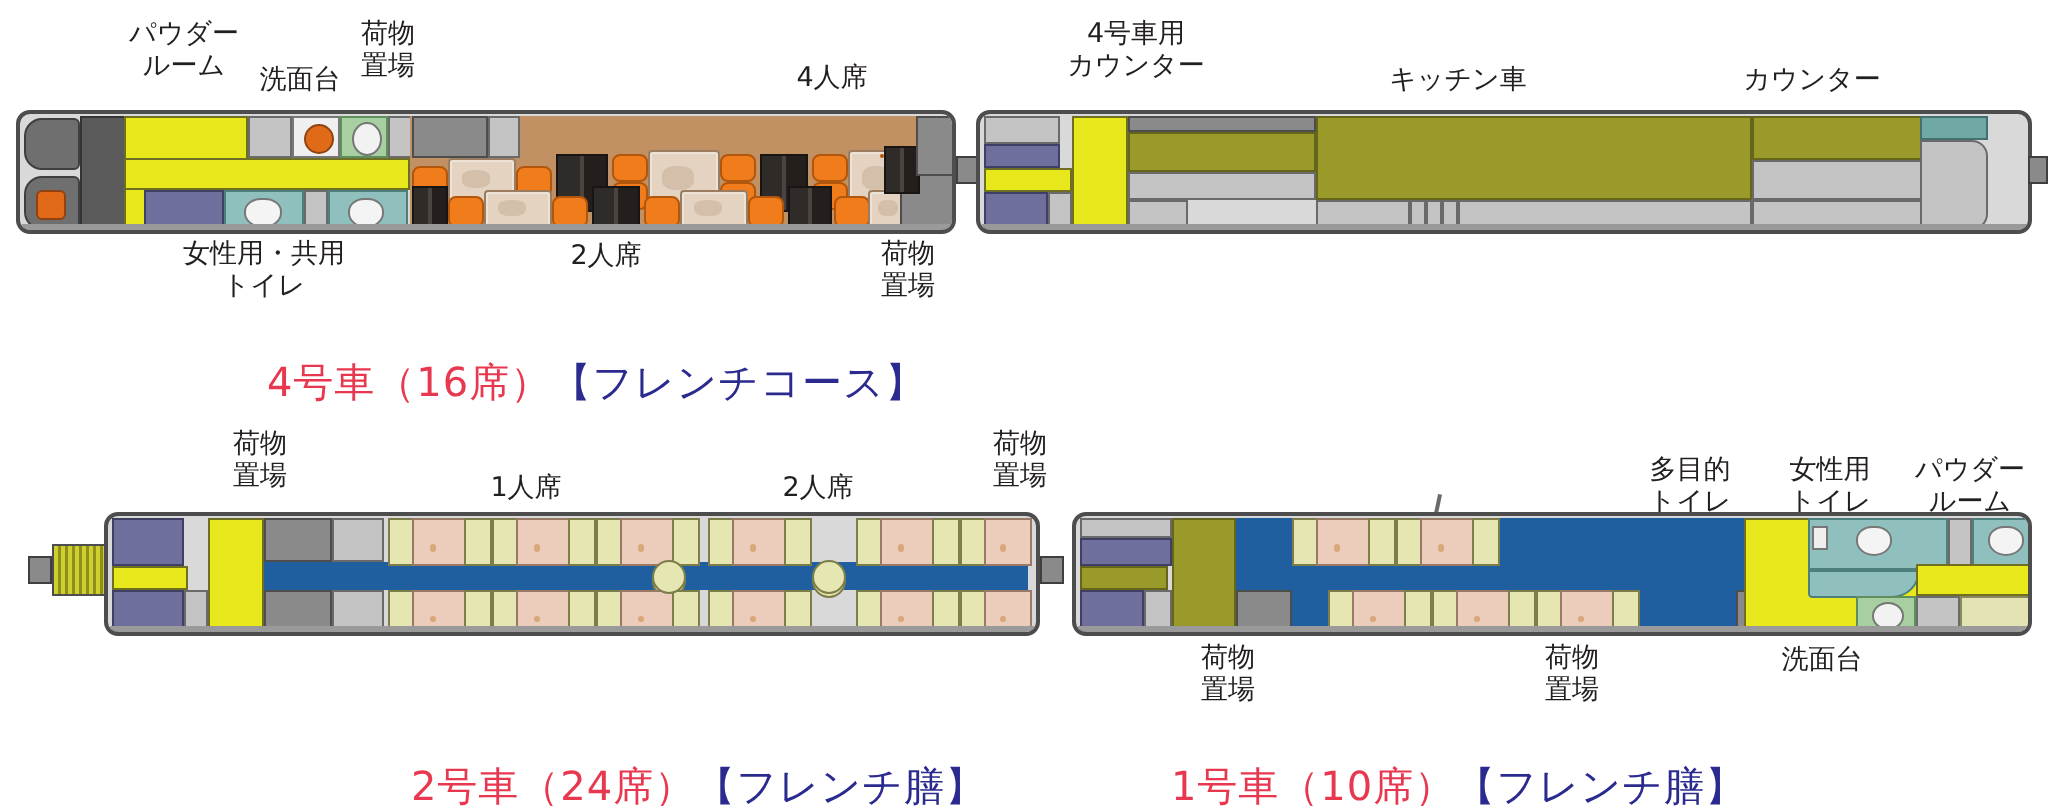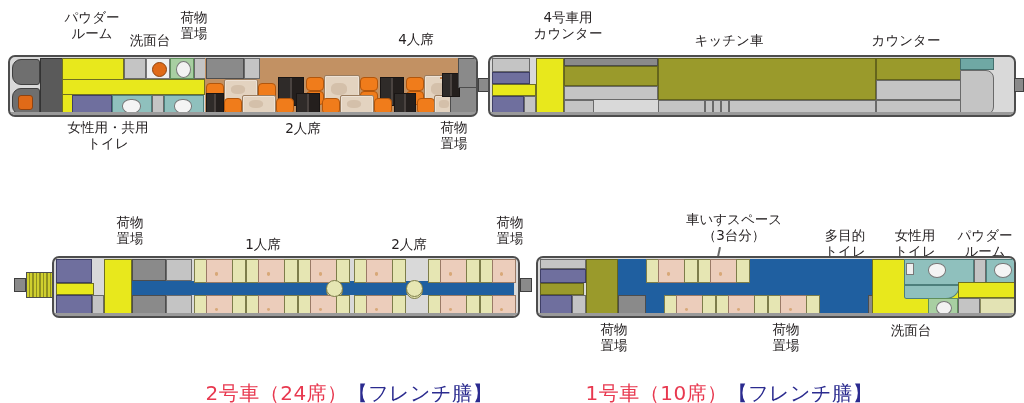--- a/index.html
+++ b/index.html
@@ -155,21 +155,21 @@
   <div class="lbl" style="left:122px;top:33px;width:56px;">洗面台</div>
   <div class="lbl" style="left:172px;top:10px;width:44px;">荷物
 置場</div>
   <div class="lbl" style="left:386px;top:32px;width:60px;">4人席</div>
 
   <div class="lbl" style="left:523px;top:10px;width:90px;">4号車用
 カウンター</div>
   <div class="lbl" style="left:692px;top:33px;width:74px;">キッチン車</div>
   <div class="lbl" style="left:862px;top:33px;width:88px;">カウンター</div>
 
-  <div class="lbl" style="left:52px;top:120px;width:112px;">女性用・共用
+  <div class="lbl" style="left:76px;top:120px;width:112px;">女性用・共用
 トイレ</div>
   <div class="lbl" style="left:274px;top:121px;width:58px;">2人席</div>
   <div class="lbl" style="left:432px;top:120px;width:44px;">荷物
 置場</div>
 
   <div class="car" id="car4" style="left:8px;top:55px;width:470px;height:62px;">
     <div class="carinner">
 
       <div class="endcap round-l" style="left:2px;top:2px;width:28px;height:26px;border-radius:9px 3px 3px 9px;"></div>
       <div class="endcap round-l" style="left:2px;top:31px;width:28px;height:27px;border-radius:9px 3px 3px 9px;"></div>
@@ -267,30 +267,31 @@
       <div class="blk b-lgrey" style="left:386px;top:23px;width:86px;height:20px;"></div>
       <div class="blk b-lgrey" style="left:386px;top:43px;width:100px;height:15px;"></div>
       <div class="blk b-tealdk" style="left:470px;top:1px;width:34px;height:12px;"></div>
       <div class="blk b-lgrey" style="left:470px;top:13px;width:34px;height:45px;border-radius:0 8px 8px 0;"></div>
 
       <div class="underframe" style="left:1px;bottom:0px;width:524px;height:3px;"></div>
     </div>
   </div>
   <div class="coupler-bar" style="left:1014px;top:78px;width:10px;height:14px;"></div>
 
+  <div class="caption" style="left:106px;top:158px;">
+    <span class="cap-red">4号車（16席）</span><span class="cap-blue">【フレンチコース】</span>
+  </div>
 
   <div class="lbl" style="left:108px;top:215px;width:44px;">荷物
 置場</div>
   <div class="lbl" style="left:234px;top:237px;width:58px;">1人席</div>
   <div class="lbl" style="left:380px;top:237px;width:58px;">2人席</div>
   <div class="lbl" style="left:488px;top:215px;width:44px;">荷物
 置場</div>
 
-  <div class="lbl" style="left:672px;top:212px;width:124px;">車いすスペース
-（3台分）</div>
   <div class="leader" style="left:718px;top:247px;width:1.5px;height:10px;transform:rotate(12deg);"></div>
   <div class="lbl" style="left:814px;top:228px;width:62px;">多目的
 トイレ</div>
   <div class="lbl" style="left:884px;top:228px;width:62px;">女性用
 トイレ</div>
   <div class="lbl" style="left:948px;top:228px;width:74px;">パウダー
 ルーム</div>
 
   <div class="lbl" style="left:592px;top:322px;width:44px;">荷物
 置場</div>

